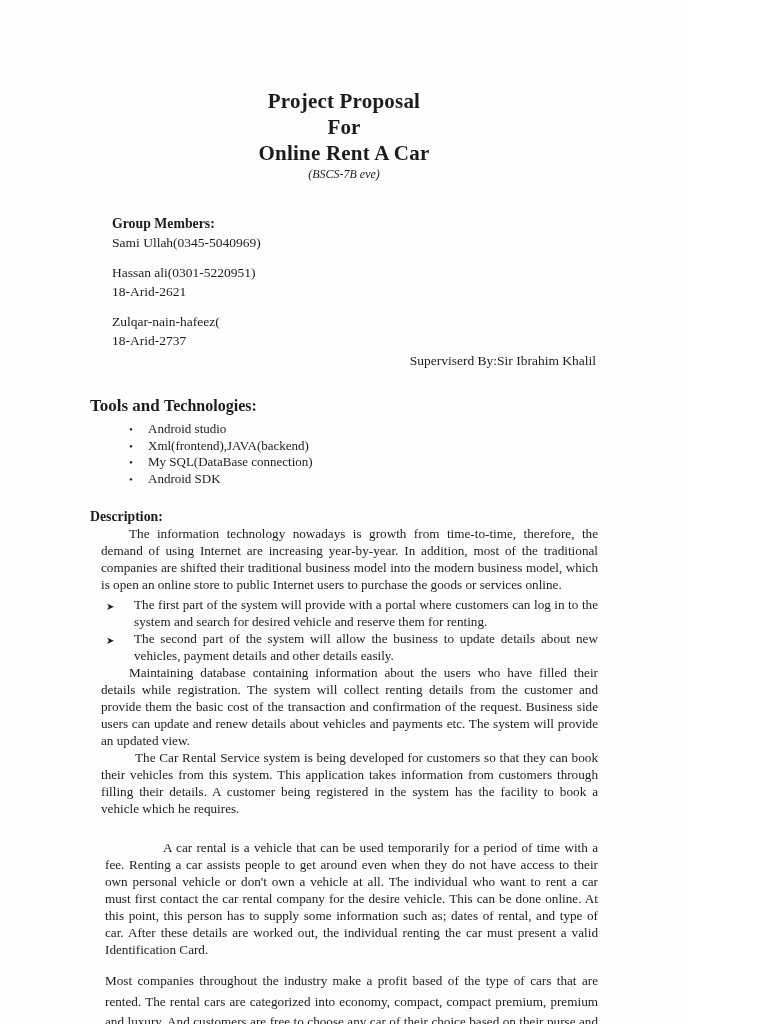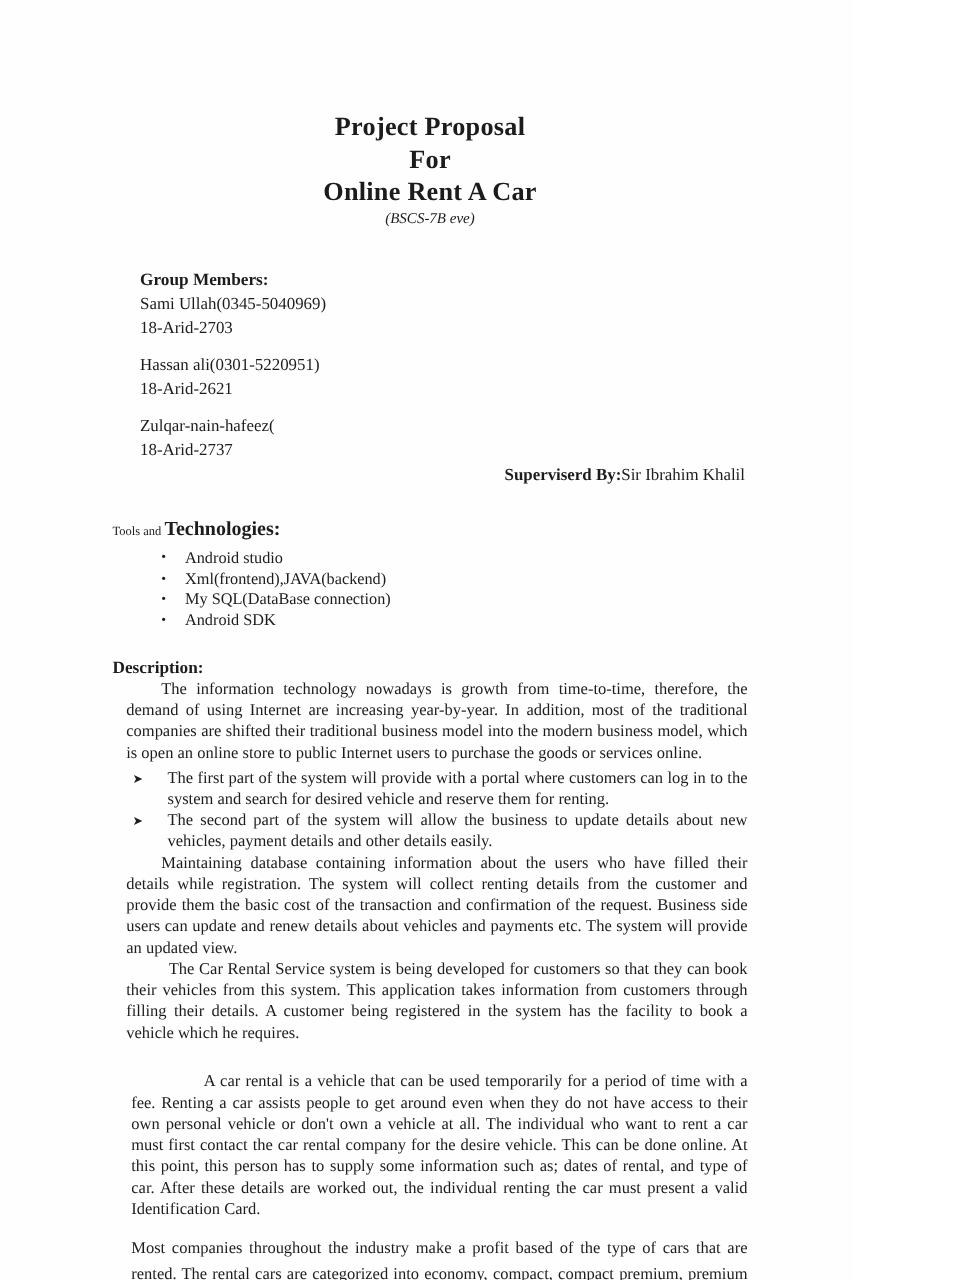--- a/index.html
+++ b/index.html
@@ -22,25 +22,25 @@
   .subtitle { font-size:12px; font-style:italic; line-height:16px; }
 
   
   .members { margin-top:7px; margin-left:22px; font-size:13.5px; line-height:19px; }
   .members-heading { font-weight:700; font-size:13.8px;margin-top:32px; }
   .member { margin-bottom:11px; }
   .member:last-of-type { margin-bottom:0; }
 
   
   .supervisor { text-align:right; font-size:13.5px; line-height:18px; margin-top:2px; margin-right:2px; }
-  .supervisor-label { font-weight:700; }
+  .supervisor-label { font-weight:400; }
 
   
   .tools { margin-top:26px; }
-  .tools-heading-pre  { font-weight:400; font-size:10px; }
+  .tools-heading-pre  { font-weight:700; font-size:17px; }
   .tools-heading-post { font-weight:700; font-size:16px; }
   .tools-list { list-style:none; margin-top:5px; }
   .tools-item { display:flex; padding-left:24px; font-size:13px; line-height:16.5px; }
   .bullet-marker { width:34px; text-align:center; font-size:11px; flex:none; }
 
   
   .section-heading { font-weight:700; font-size:13.8px; line-height:17px; }
   .description { margin-top:21px; }
   .para { font-size:13.2px; line-height:17px; text-align:justify;margin-left:11px; }
   .indent-sm  { text-indent:28px; }
@@ -68,21 +68,20 @@
     <div class="title-line">Project Proposal</div>
     <div class="title-line">For</div>
     <div class="title-line">Online Rent A Car</div>
     <div class="subtitle">(BSCS-7B eve)</div>
   </div>
 
   <div class="members">
     <div class="members-heading">Group Members:</div>
     <div class="member">
       <div>Sami Ullah(0345-5040969)</div>
-      <div>18-Arid-2703</div>
     </div>
     <div class="member">
       <div>Hassan ali(0301-5220951)</div>
       <div>18-Arid-2621</div>
     </div>
     <div class="member">
       <div>Zulqar-nain-hafeez(</div>
       <div>18-Arid-2737</div>
     </div>
   </div>

